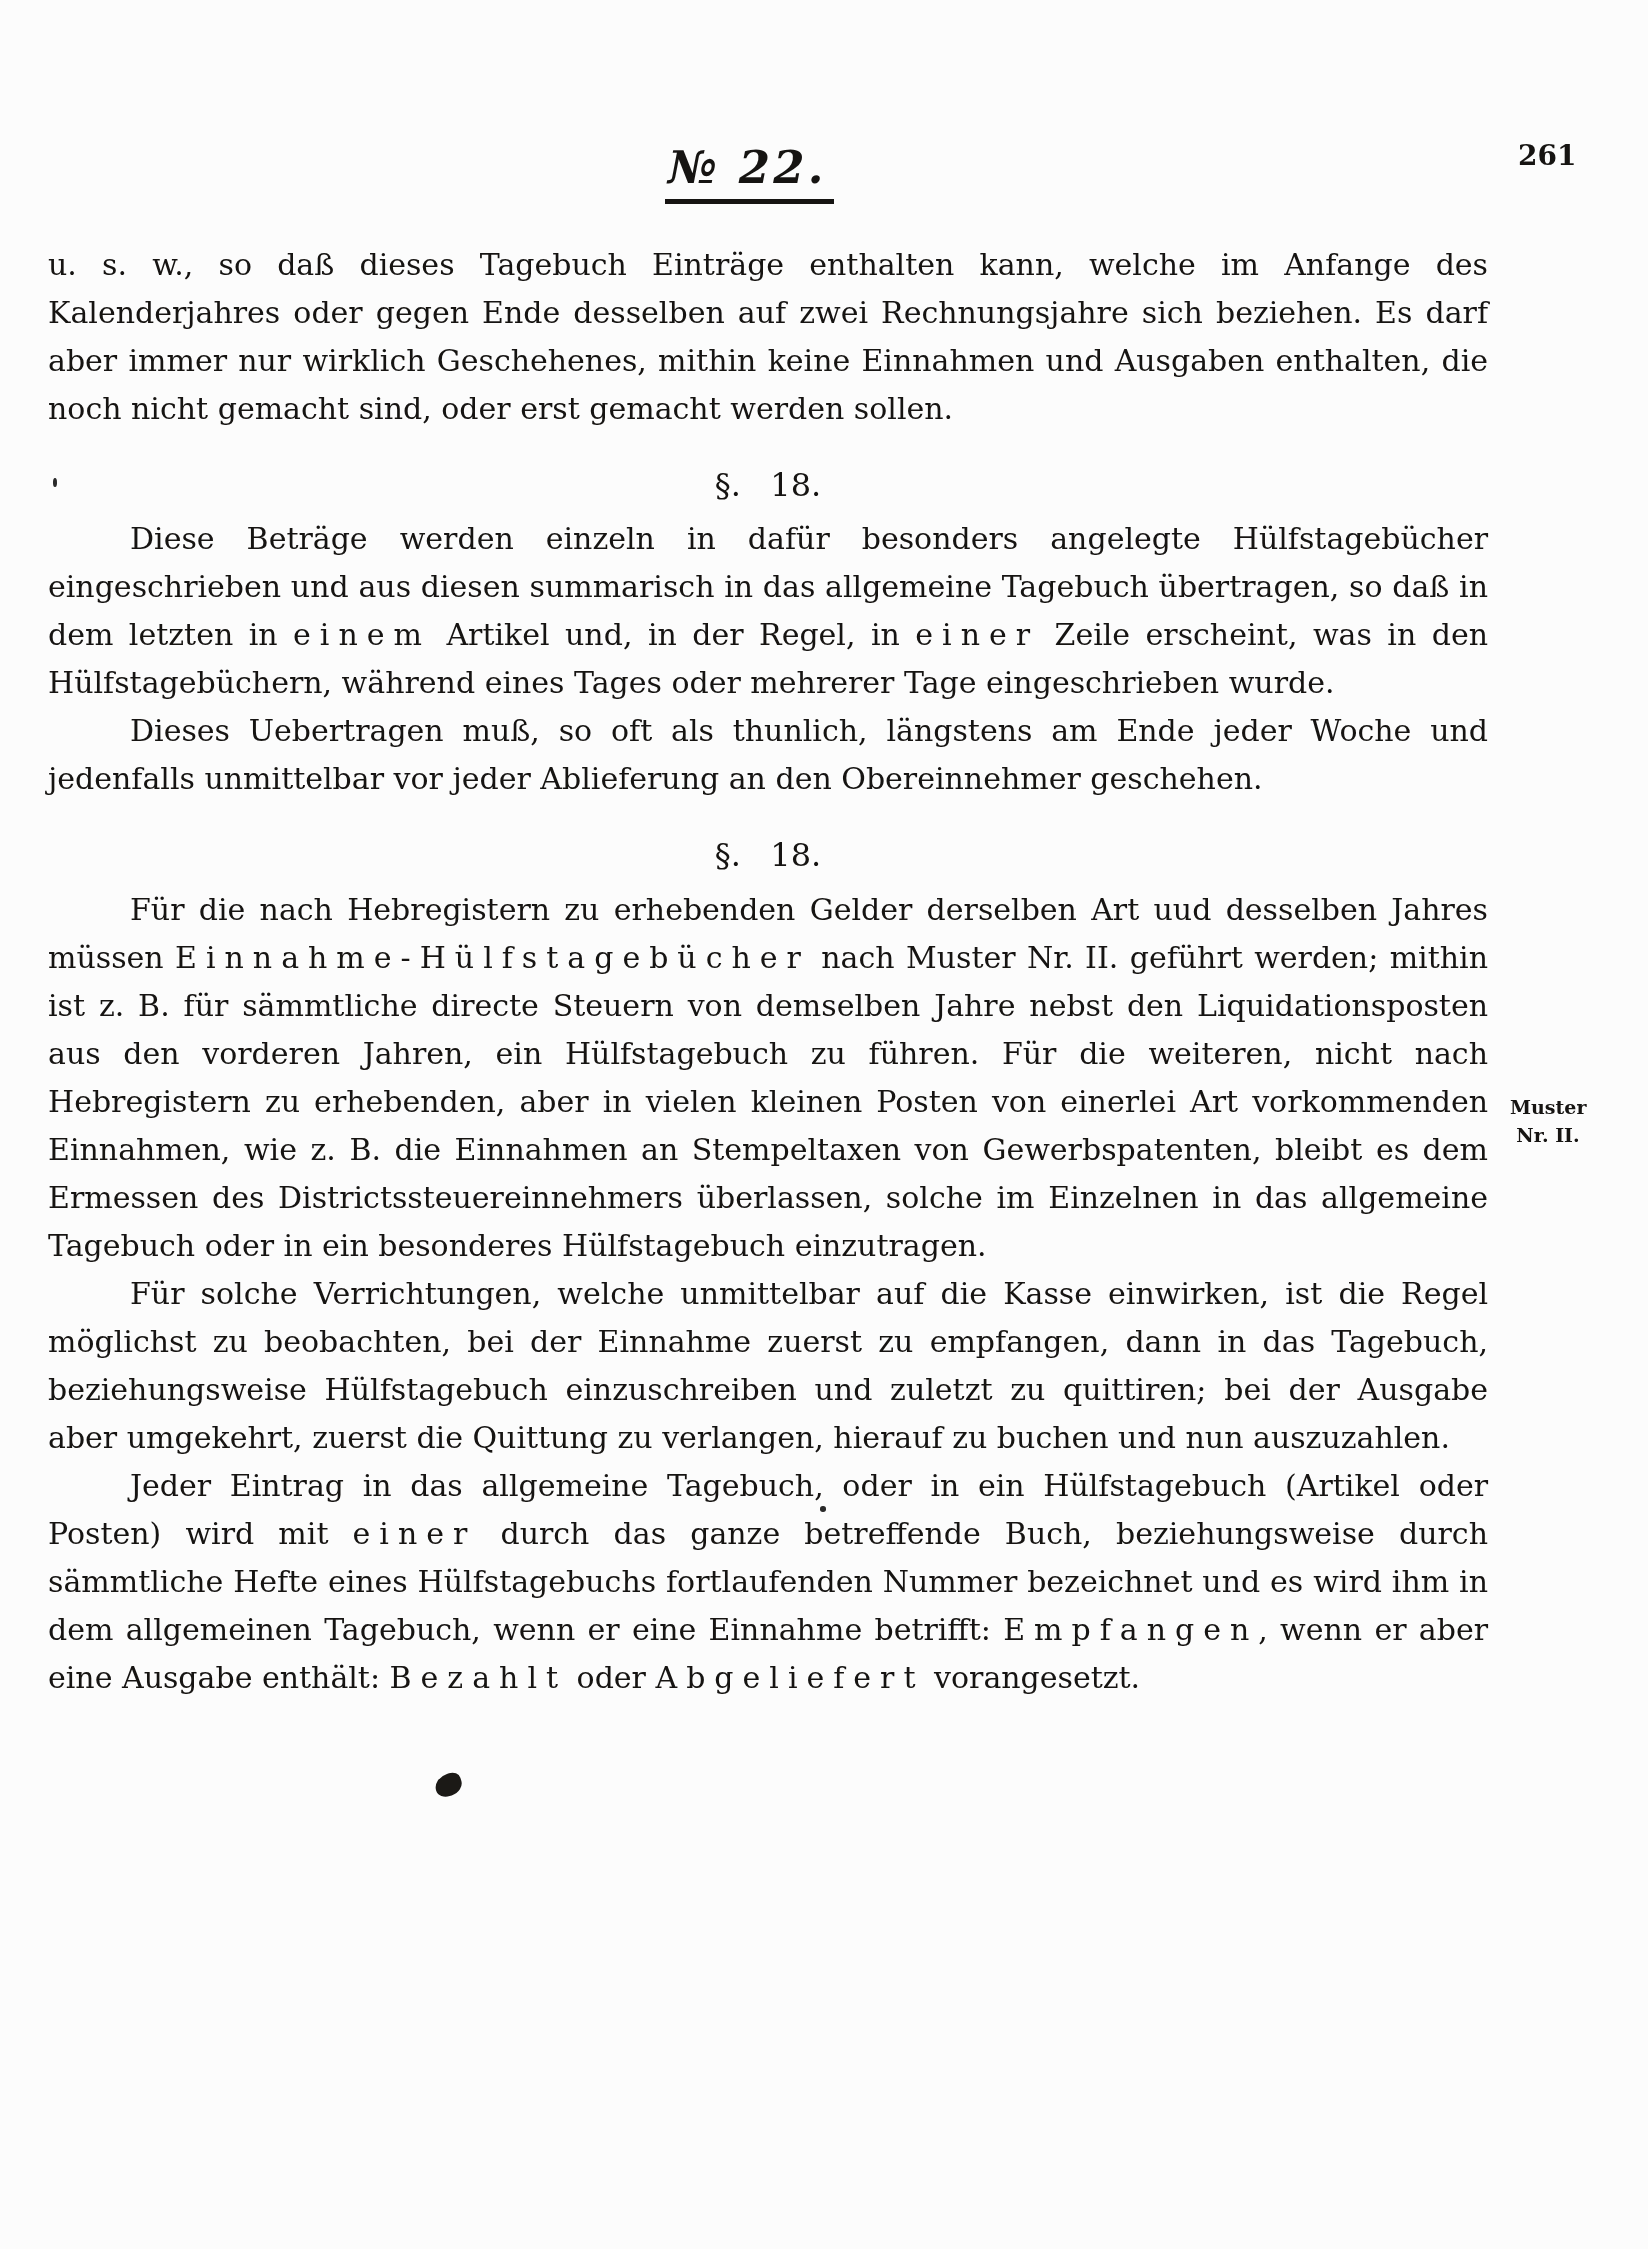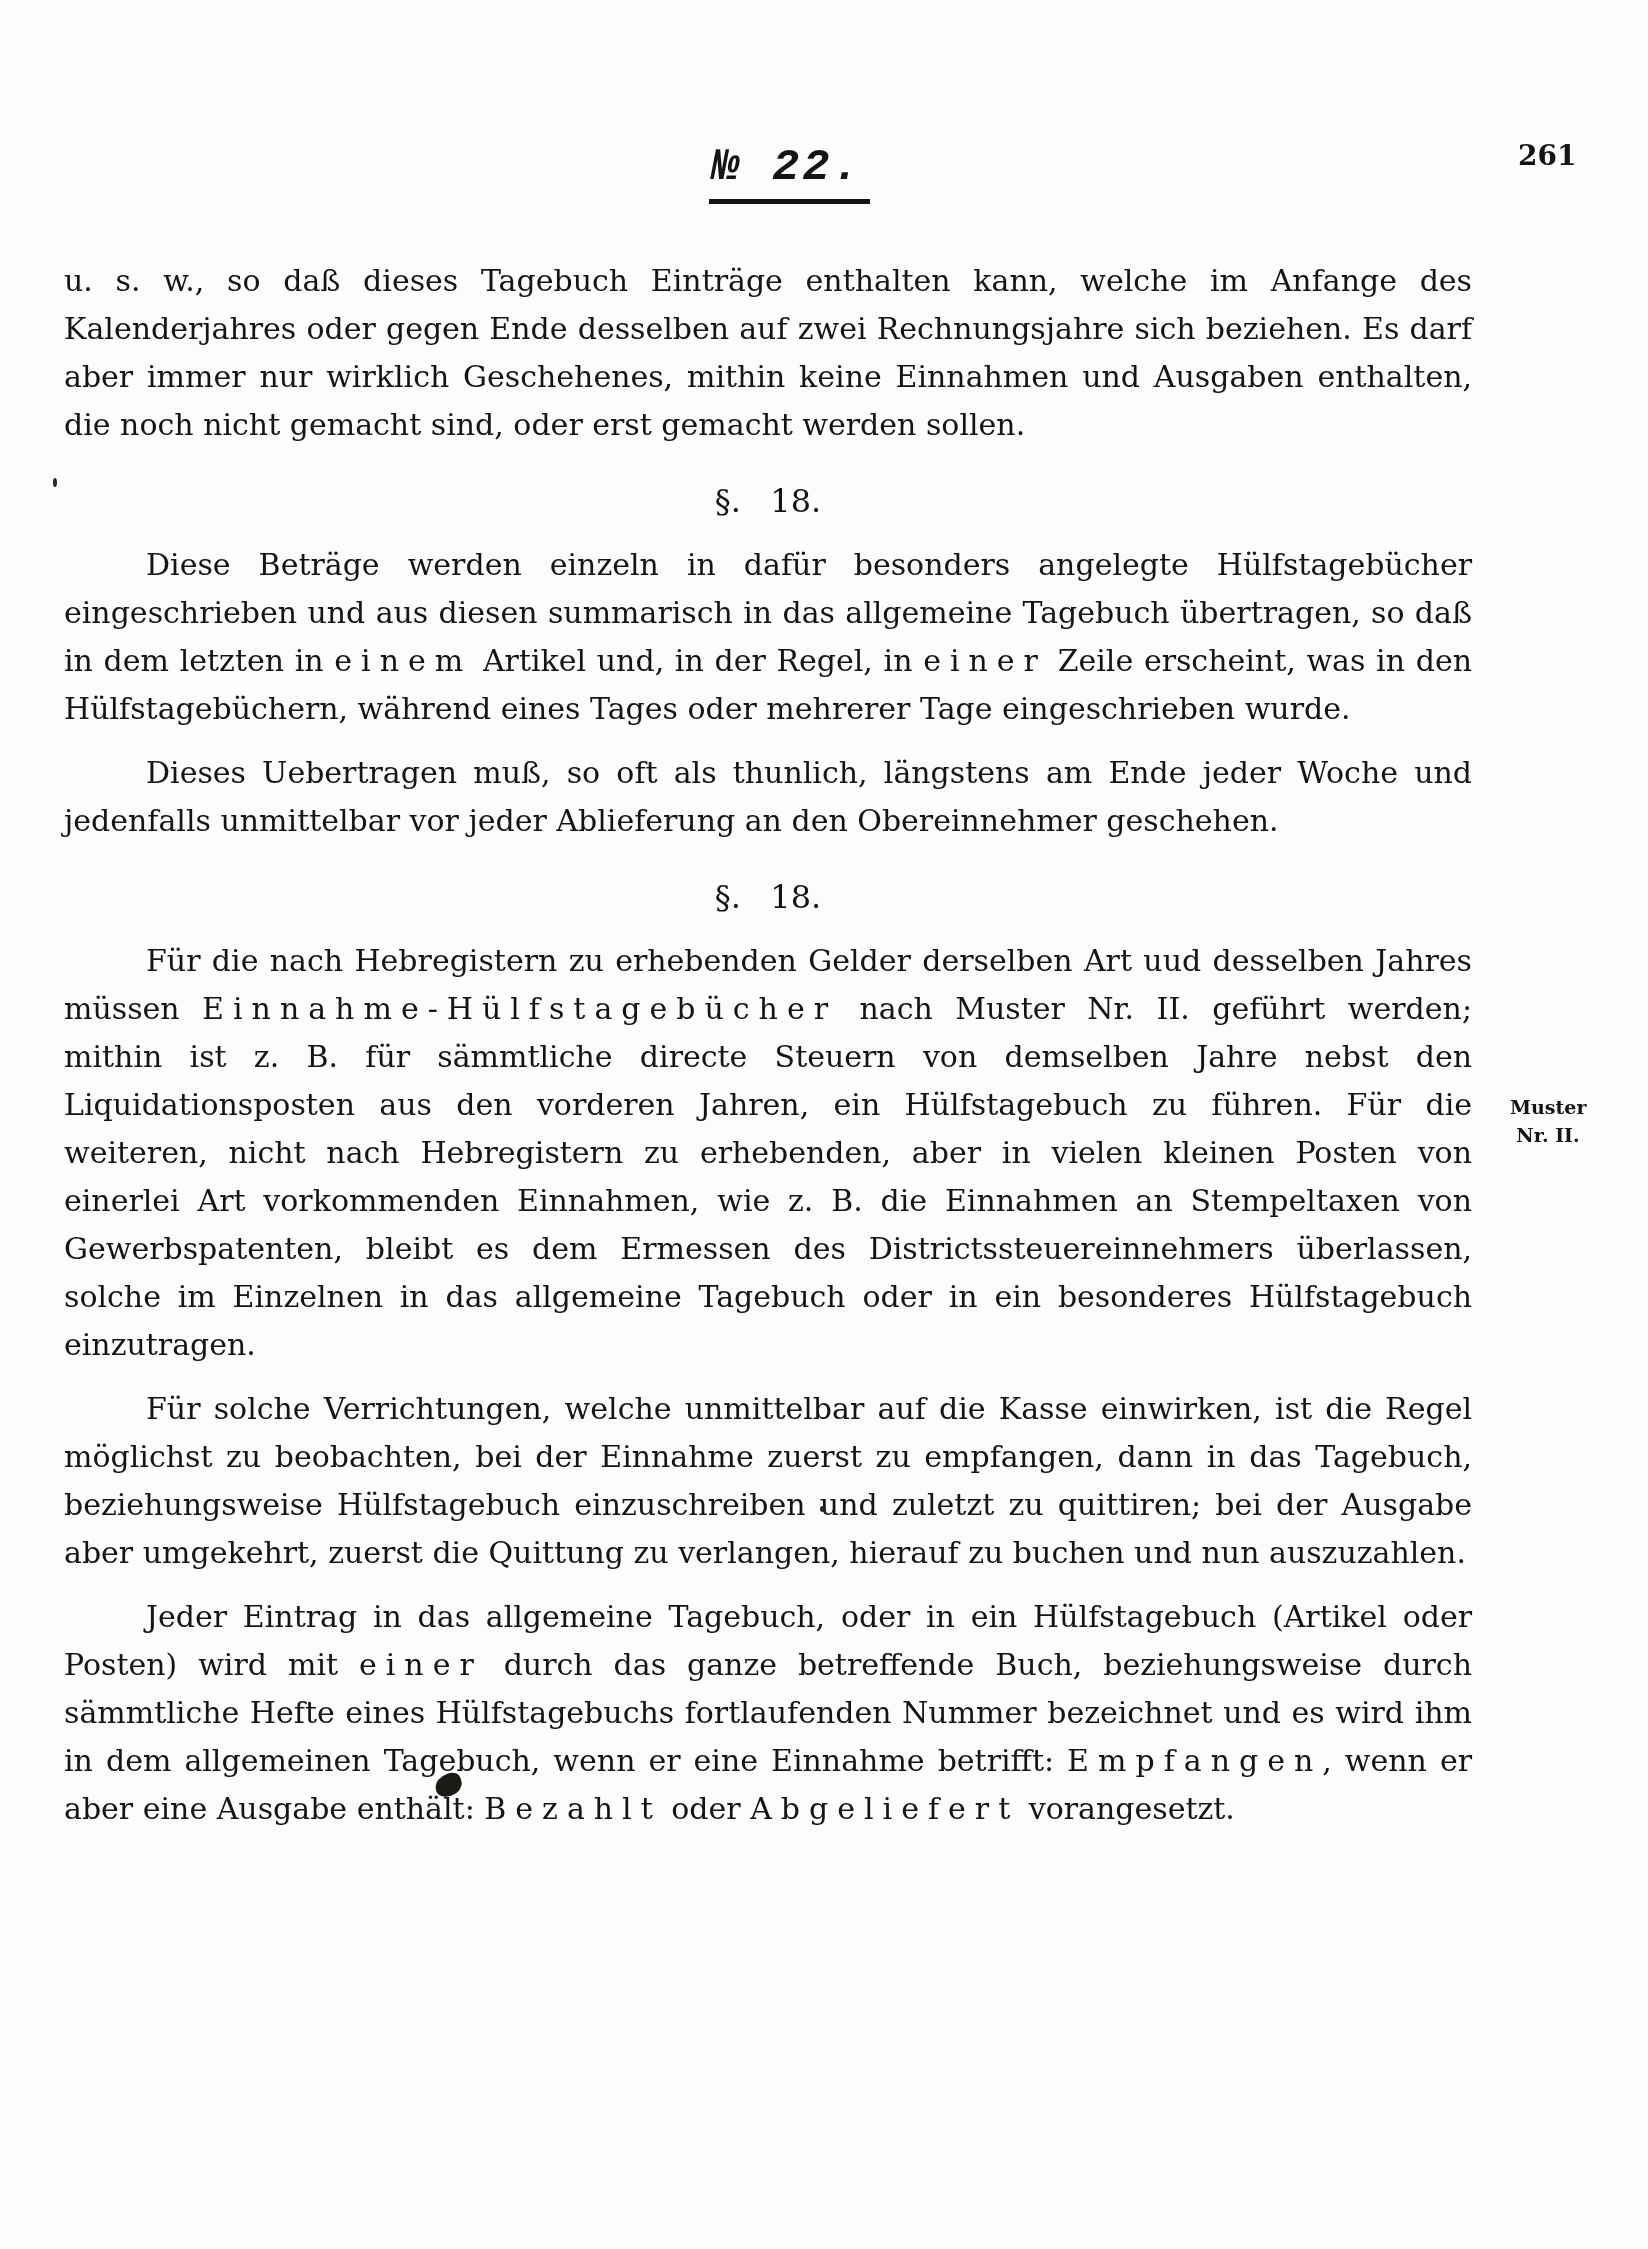--- a/index.html
+++ b/index.html
@@ -12,30 +12,29 @@
     width: 1649px;
     height: 2250px;
     background: var(--paper, #fcfcfc);
     color: var(--ink, #161412);
     font-family: "DejaVu Serif", "Liberation Serif", serif;
     overflow: hidden;
   }
   
   .issue {
     position: absolute;
-    left: 709px;
+    left: 665px;
     top: 145px;
     font-size: 45px;
     font-weight: bold;
     font-style: italic;
     letter-spacing: 3.1px;
     border-bottom: 5.5px solid var(--ink, #161412);
     padding: 0 7.8px 9.4px 3.1px;
     line-height: 1;
-    font-family: Liberation Mono, monospace;
   }
   .pagenum {
     position: absolute;
     left: 1518px;
     top: 142px;
     font-size: 28px;
     font-weight: bold;
     line-height: 1;
   }
   
@@ -43,21 +42,21 @@
     position: absolute;
     left: 48px;
     top: 241px;
     width: 1440px;
     font-size: 30px;
     line-height: 48px;
     text-align: justify;
     text-align-last: left;
   }
   .content p.para {
-    margin: 16px;
+    margin: 0;
     text-indent: 82px;
   }
   .content p.para.no-indent {
     text-indent: 0;
   }
   .sec-heading {
     text-align: center;
     text-align-last: center;
     font-size: 32px;
     line-height: 48px;

